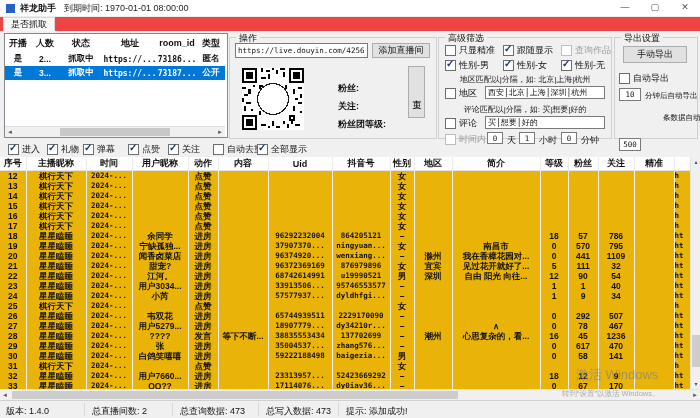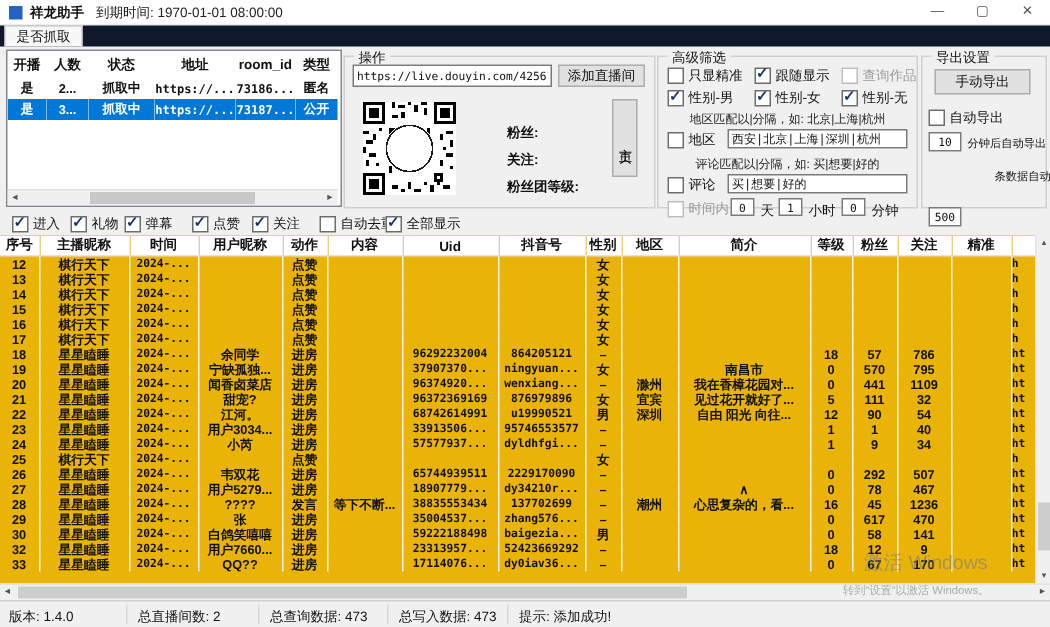--- a/index.html
+++ b/index.html
@@ -7,21 +7,21 @@
        font-family:"Liberation Sans",sans-serif;font-size:10px;color:#111;}
   
   .titlebar{position:absolute;left:0;top:0;width:700px;height:16px;background:#ffffff;
             display:flex;align-items:center;border-bottom:1px solid #ececec;}
   .appicon{width:9px;height:9px;background:#2463c5;margin:0 5px 0 6px;flex:0 0 auto;}
   .ttl{font-size:9px;font-weight:700;margin-right:8px;white-space:nowrap;}
   .expiry{font-size:9px;color:#222;white-space:nowrap;}
   .capbtns{margin-left:auto;display:flex;height:100%;}
   .capbtn{width:30px;text-align:center;font-size:9px;line-height:15px;color:#555;cursor:default;}
   
-  .tabstrip{position:absolute;left:0;top:17px;width:700px;height:14px;background:#0f172a;}
+  .tabstrip{position:absolute;left:0;top:17px;width:700px;height:14px;background:#ef4444;}
   .tab{position:absolute;left:3px;top:0;height:13px;padding:0 7px;font-size:9px;line-height:13px;
        background:#f7f7f7;border:1px solid #d9d9d9;border-bottom:none;}
   
   .roompanel{position:absolute;left:4px;top:33px;width:222px;height:103px;background:#fff;
              border:1px solid #828790;overflow:hidden;}
   table{border-collapse:collapse;table-layout:fixed;}
   .rt{width:220px;font-size:8.5px;font-weight:700;}
   .rt th{font-size:9px;font-weight:700;height:18px;padding:0;white-space:nowrap;overflow:hidden;text-align:center;}
   .rt td{height:14px;padding:0;white-space:nowrap;overflow:hidden;text-align:center;}
   .rt .mono{font-family:"DejaVu Sans Mono",monospace;font-size:8px;}
@@ -687,20 +687,38 @@
           <td>男</td>
           <td></td>
           <td></td>
           <td>0</td>
           <td>58</td>
           <td>141</td>
           <td></td>
           <td class="link">ht</td>
         </tr>
         <tr>
+          <td>31</td>
+          <td>棋行天下</td>
+          <td class="mono">2024-...</td>
+          <td></td>
+          <td>点赞</td>
+          <td></td>
+          <td class="mono"></td>
+          <td class="mono"></td>
+          <td>女</td>
+          <td></td>
+          <td></td>
+          <td></td>
+          <td></td>
+          <td></td>
+          <td></td>
+          <td class="link">h</td>
+        </tr>
+        <tr>
           <td>32</td>
           <td>星星瞌睡</td>
           <td class="mono">2024-...</td>
           <td>用户7660...</td>
           <td>进房</td>
           <td></td>
           <td class="mono">23313957...</td>
           <td class="mono">52423669292</td>
           <td>–</td>
           <td></td>

